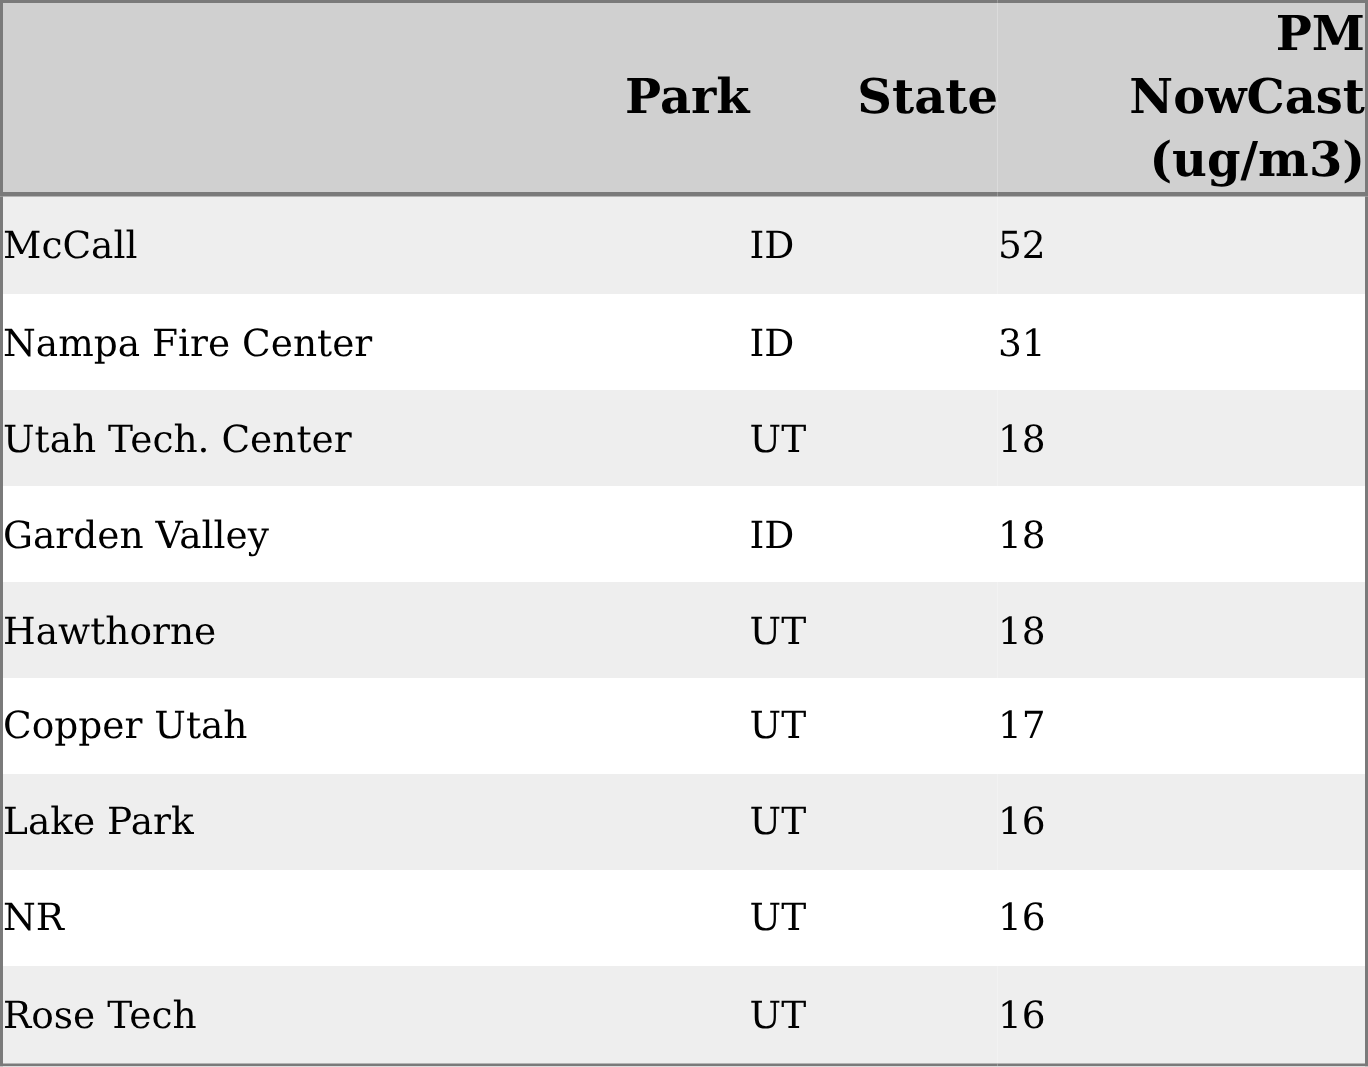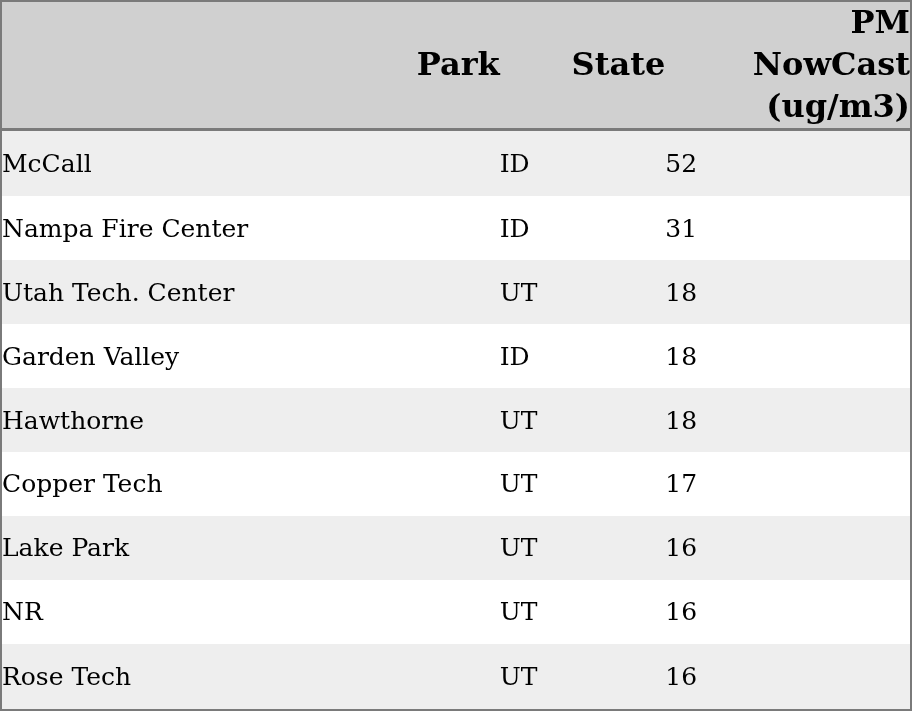--- a/index.html
+++ b/index.html
@@ -82,21 +82,21 @@
       <td>Garden Valley</td>
       <td>ID</td>
       <td>18</td>
     </tr>
     <tr>
       <td>Hawthorne</td>
       <td>UT</td>
       <td>18</td>
     </tr>
     <tr>
-      <td>Copper Tech</td>
+      <td>Copper Utah</td>
       <td>UT</td>
       <td>17</td>
     </tr>
     <tr>
       <td>Lake Park</td>
       <td>UT</td>
       <td>16</td>
     </tr>
     <tr>
       <td>NR</td>

